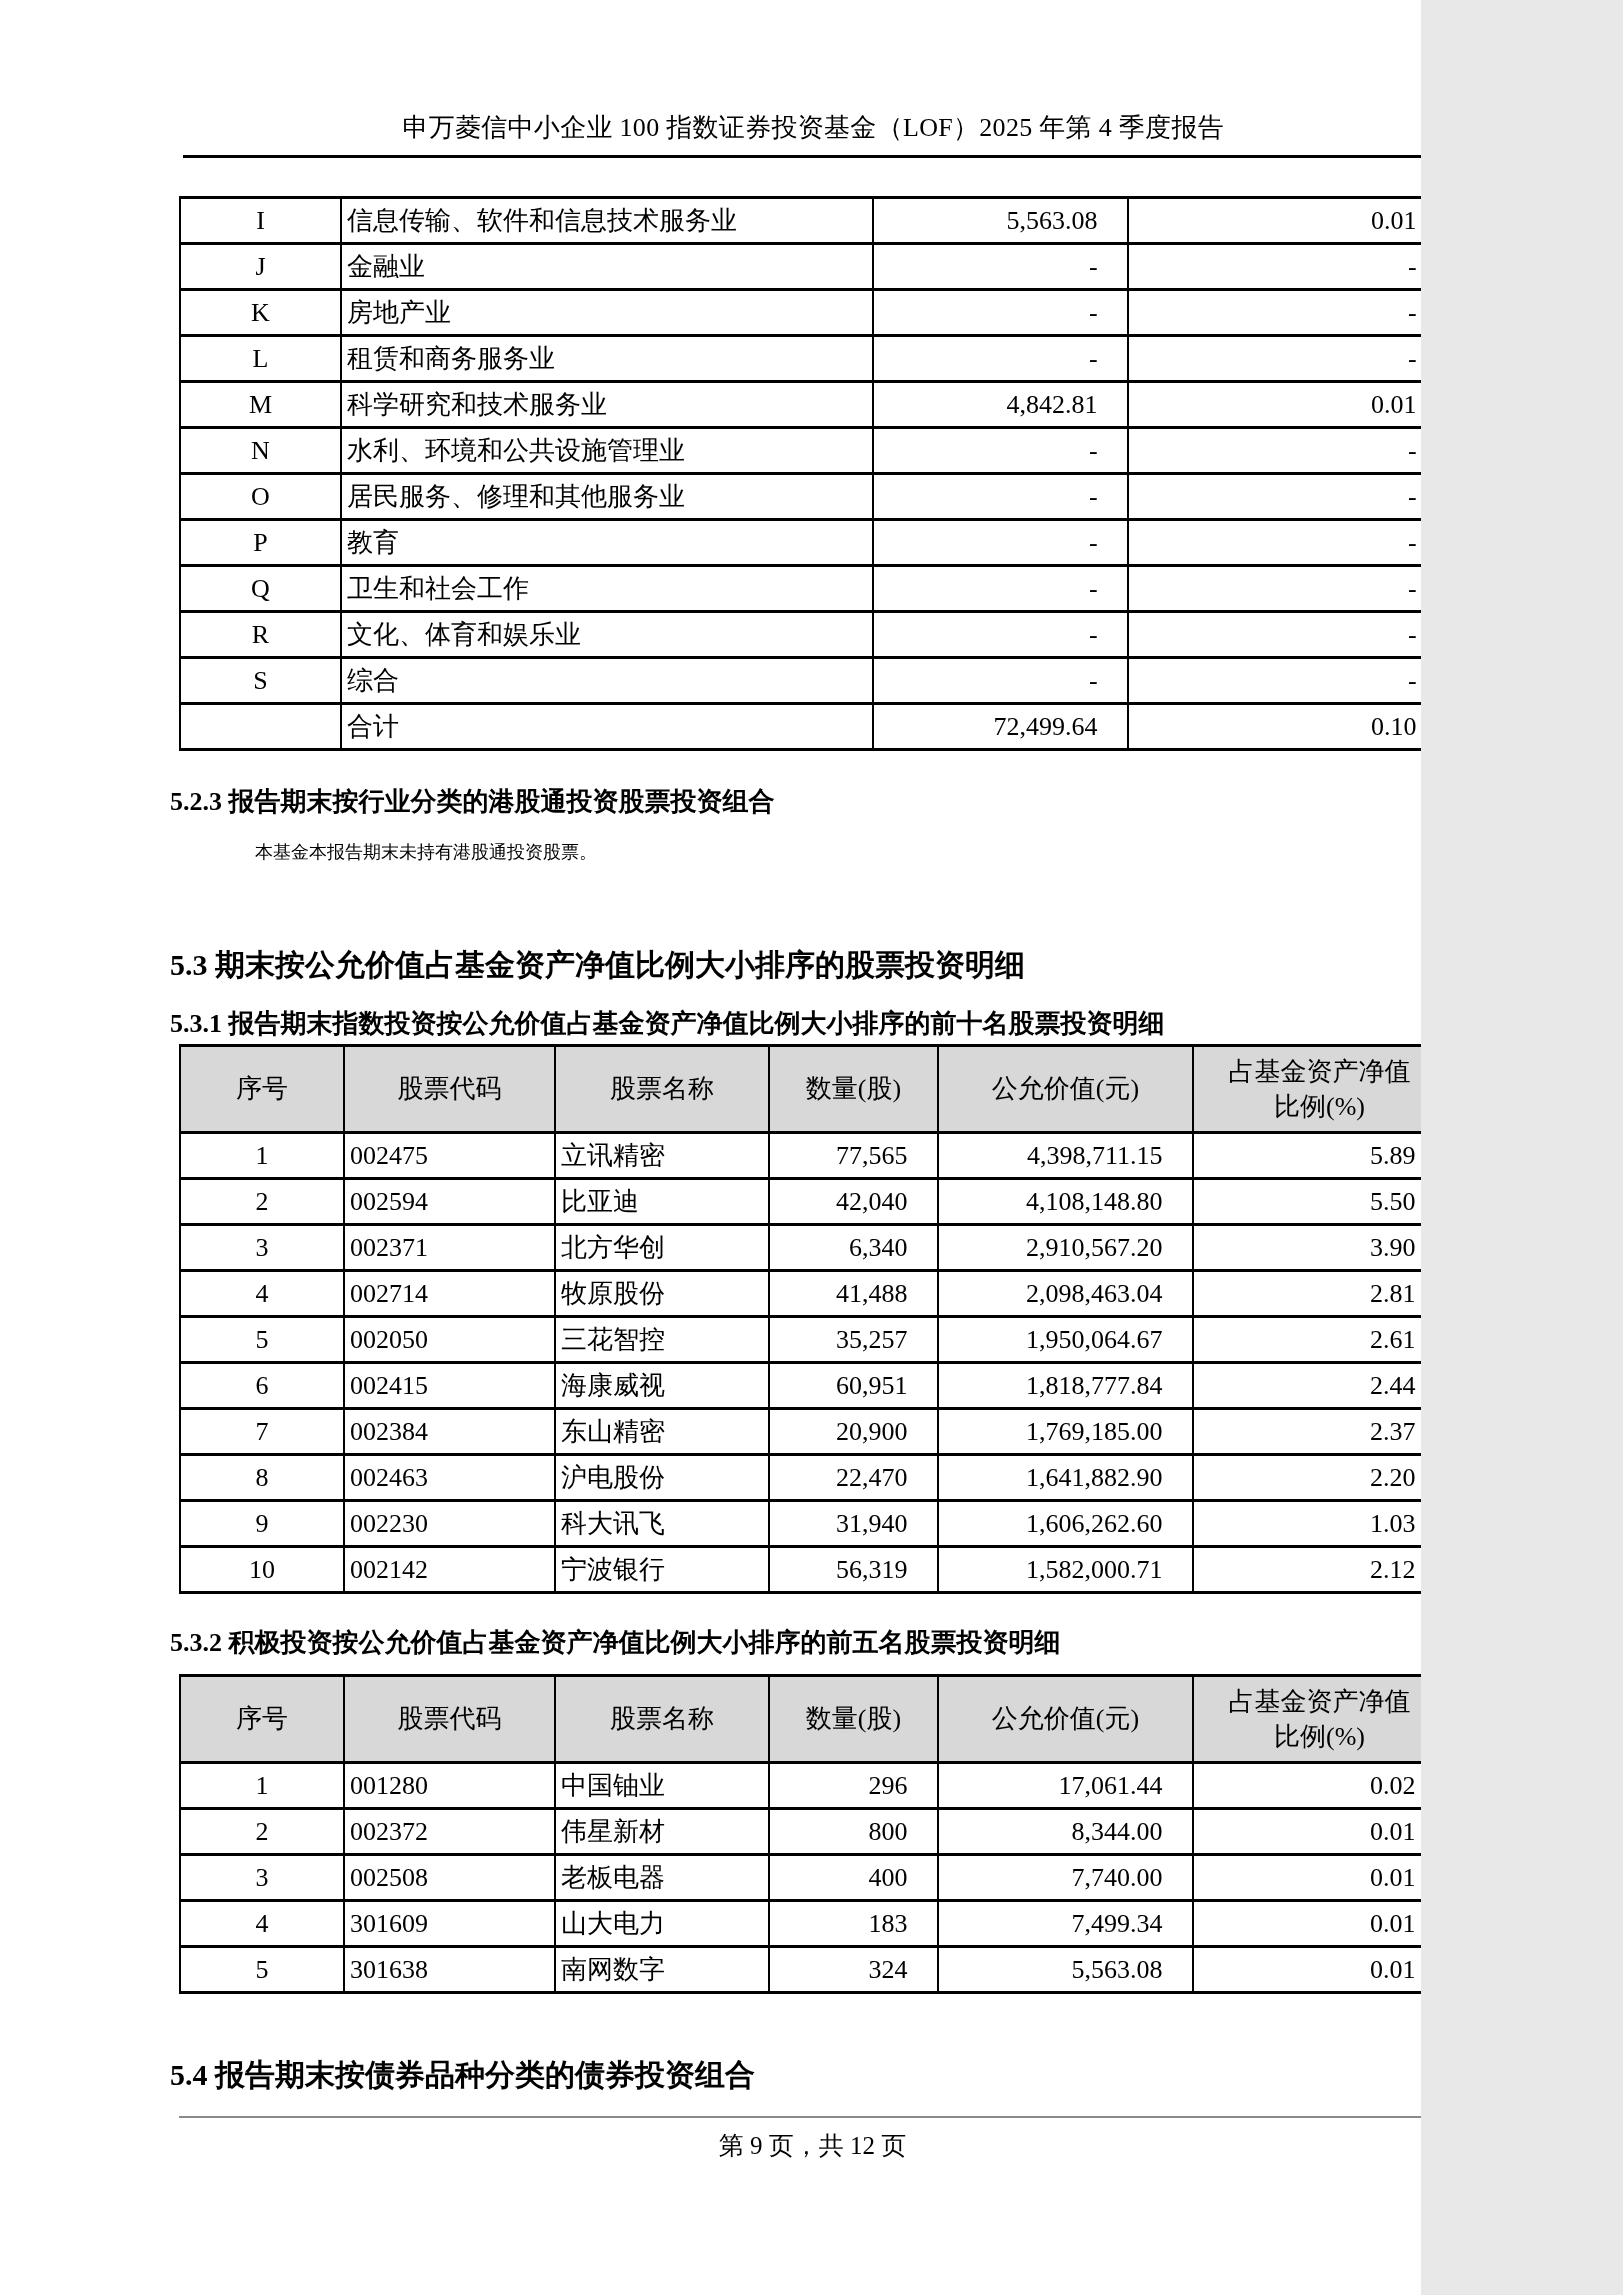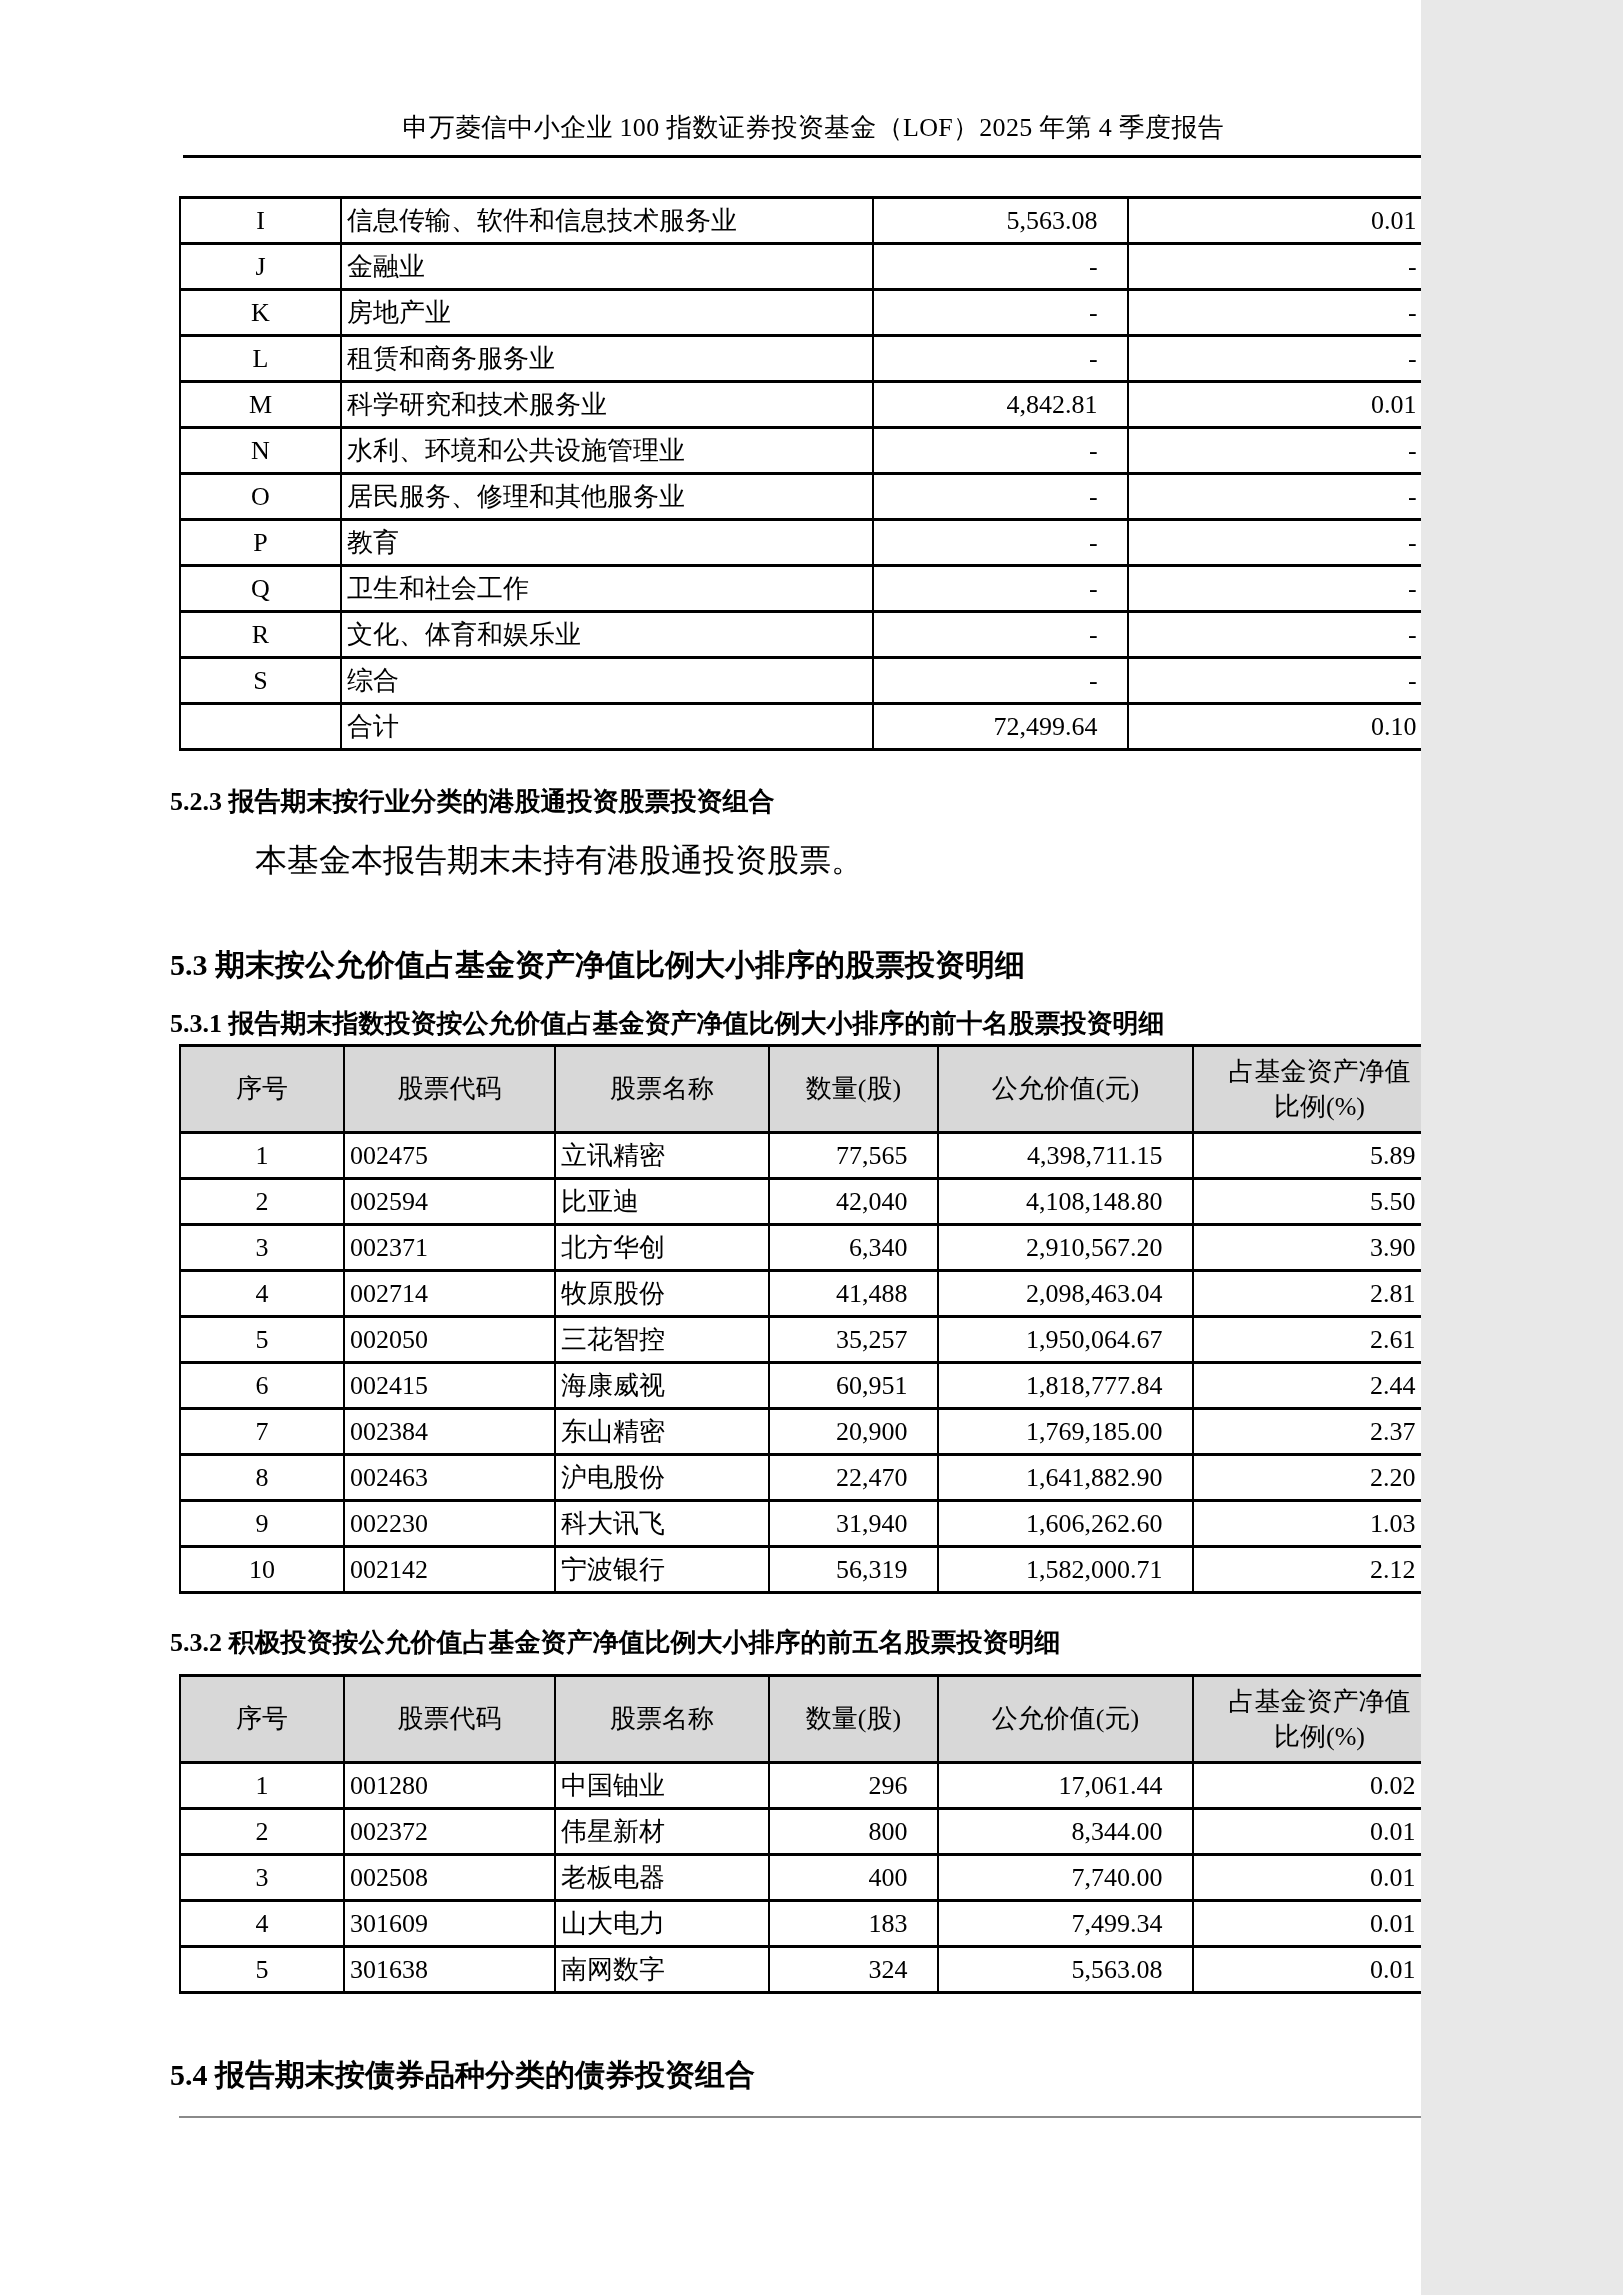--- a/index.html
+++ b/index.html
@@ -62,21 +62,21 @@
   
   .h-big, .h-small, .body-text {
     position: absolute;
     left: 170px;
     margin: 0;
     white-space: nowrap;
     line-height: 1.15;
   }
   .h-big   { font-size: 30px; font-weight: bold; }
   .h-small { font-size: 26px; font-weight: bold; }
-  .body-text { left: 255px; font-size: 32px; font-weight: normal; }
+  .body-text { left: 255px; font-size: 18px; font-weight: normal; }
 
   
   .footer-rule {
     position: absolute;
     left: 179px;
     top: 2116px;
     width: 1267px;
     height: 2px;
     background: #8a8a8a;
   }
@@ -383,15 +383,16 @@
           <td class="c-right">324</td>
           <td class="c-right">5,563.08</td>
           <td class="c-right">0.01</td>
         </tr>
       </tbody>
   </table>
 
   <h2 class="h-big" style="top:2043px;margin-top:15px;">5.4 报告期末按债券品种分类的债券投资组合</h2>
 
   <div class="footer-rule"></div>
+  <div class="page-footer">第 9 页，共 12 页</div>
 
 </div>
 
 
 </body></html>

